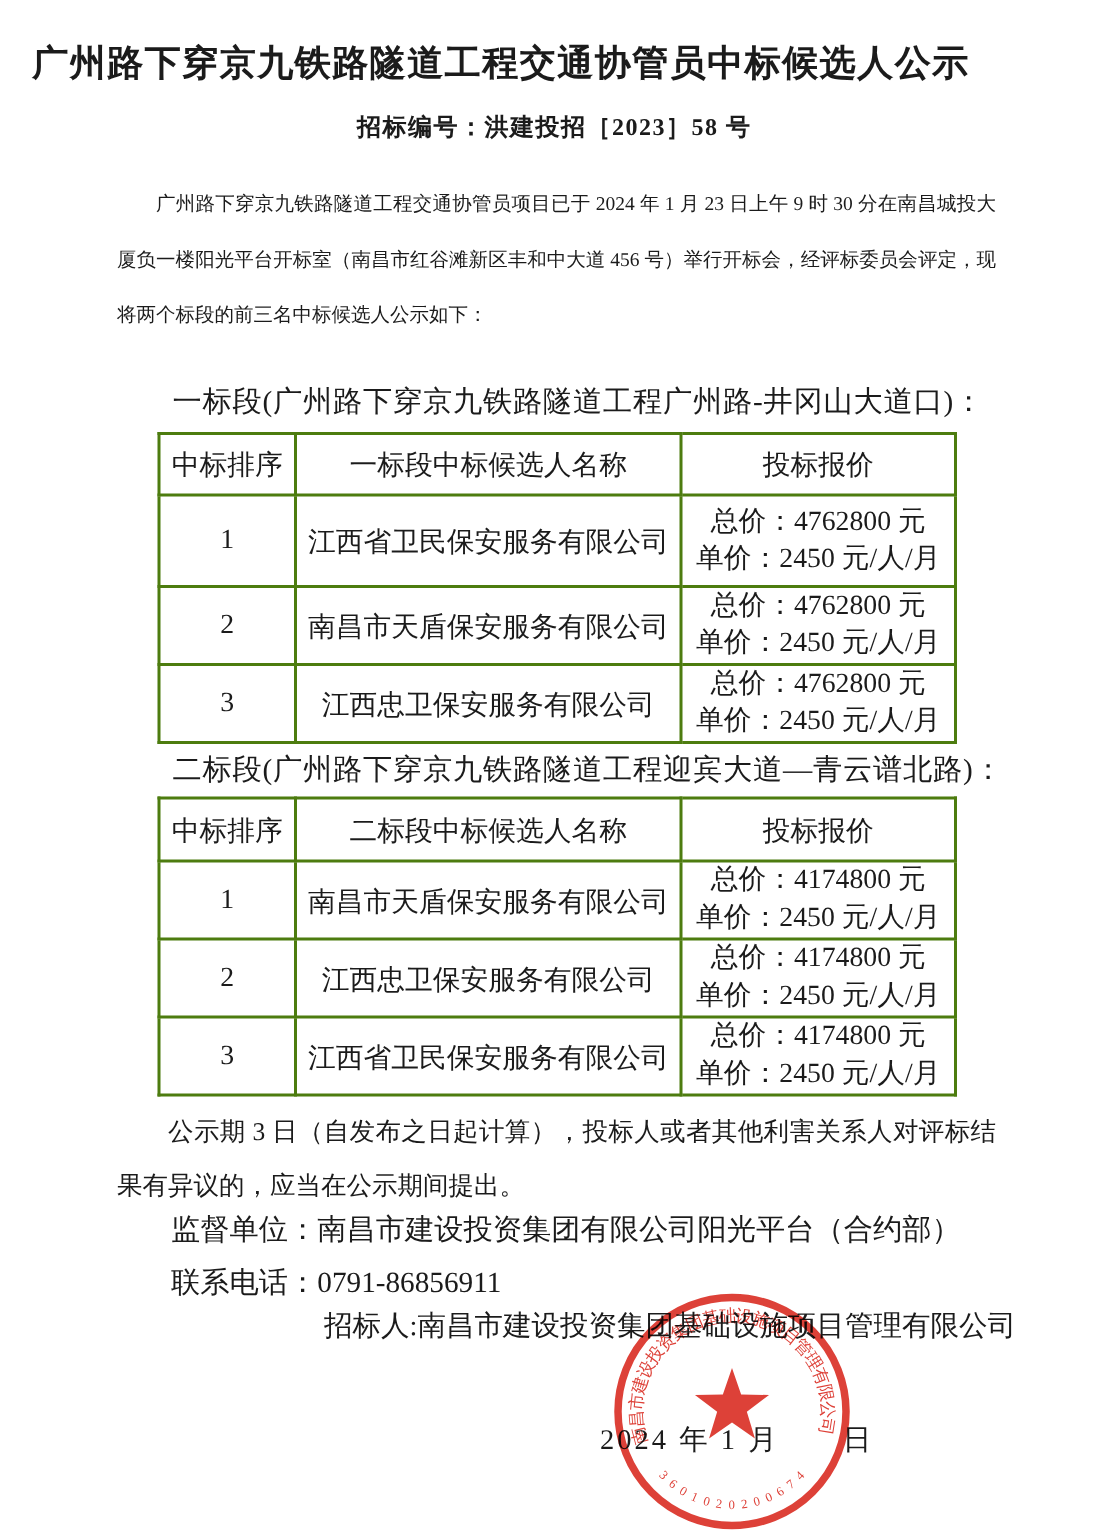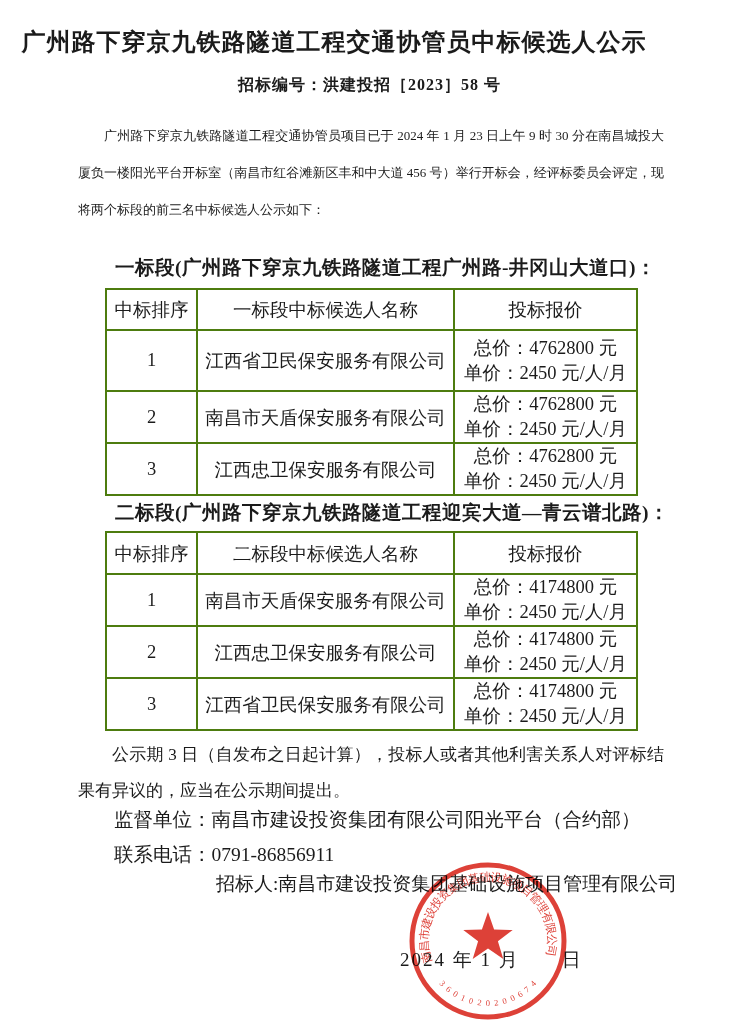--- a/index.html
+++ b/index.html
@@ -15,21 +15,21 @@
   }
   .doc-subtitle{
     top:75px;left:0;width:739px;text-align:center;
     font-size:16px;font-weight:700;letter-spacing:1px;
   }
   .intro{
     top:117px;left:78px;width:586px;
     font-size:13px;line-height:37px;text-indent:2em;text-align:justify;
   }
   .sec-heading{
-    left:115px;font-size:19.5px;font-weight:700;letter-spacing:.5px;
+    left:115px;font-size:19.5px;font-weight:400;letter-spacing:.5px;
   }
   #sec1-heading{top:254px;}
   #sec2-heading{top:499px;}
   table.bid{
     left:105px;border-collapse:collapse;table-layout:fixed;
     font-size:18.5px;
   }
   #table1{top:288px;}
   #table2{top:531px;}
   table.bid th,table.bid td{

